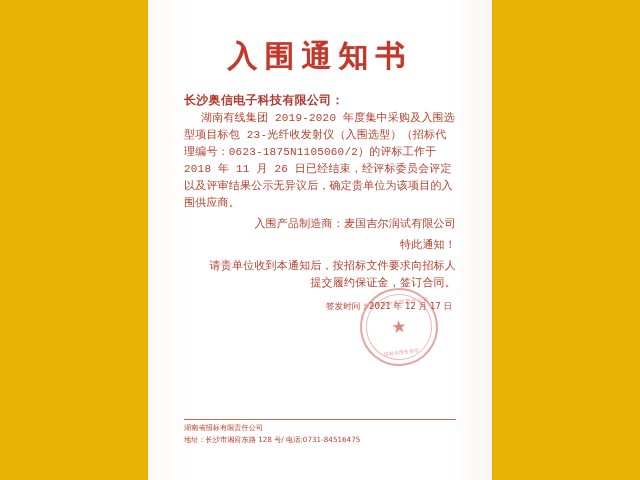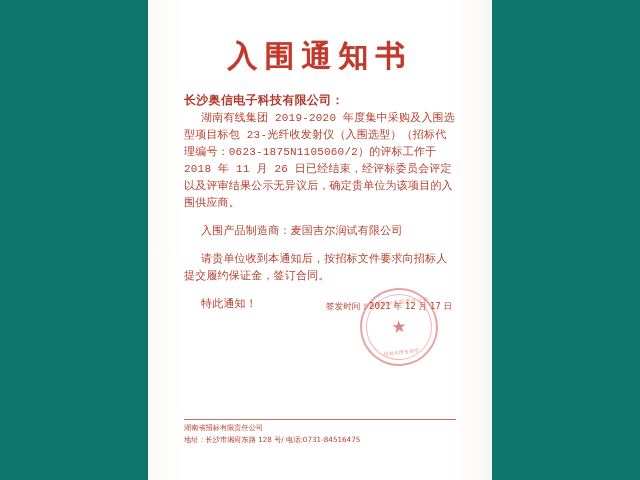--- a/index.html
+++ b/index.html
@@ -8,21 +8,21 @@
     background: #ffffff;
     width: 640px;
     height: 480px;
     overflow: hidden;
     font-family: "Liberation Serif", serif;
   }
   #page {
     position: relative;
     width: 640px;
     height: 480px;
-    background: #0f766e;
+    background: #eab308;
   }
   
   .paper {
     position: absolute;
     left: 148px;
     top: 0px;
     width: 344px;
     height: 480px;
     background: #fdfcfa;
     box-shadow: 0 0 1px rgba(0,0,0,0.18);
@@ -63,21 +63,21 @@
     color: #b5402f;
     font-size: 11px;
     line-height: 17px;
     font-family: Liberation Mono, monospace;
   }
   .para {
     margin: 0 0 3px 0;
     text-indent: 17px;
     letter-spacing: 0.2px;
   }
-  .para.sp { margin-top: 11px; }
+  .para.sp { margin-top: 4px; text-align: right; }
   .signature-block {
     position: absolute;
     top: 296px;
     left: 178px;
     width: 150px;
     color: #b5402f;
     font-size: 8.6px;
     line-height: 20px;
     font-family: "DejaVu Sans", sans-serif;
   }
@@ -155,22 +155,22 @@
   <div class="paper">
     <div class="paper-inner">
 
       <div class="doc-title">入围通知书</div>
 
       <div class="addressee">长沙奥信电子科技有限公司：</div>
 
       <div class="body-block">
         <p class="para">湖南有线集团 2019-2020 年度集中采购及入围选型项目标包 23-光纤收发射仪（入围选型）（招标代理编号：0623-1875N1105060/2）的评标工作于 2018 年 11 月 26 日已经结束，经评标委员会评定以及评审结果公示无异议后，确定贵单位为该项目的入围供应商。</p>
         <p class="para sp">入围产品制造商：麦国吉尔润试有限公司</p>
+        <p class="para sp">特此通知！</p>
         <p class="para sp">请贵单位收到本通知后，按招标文件要求向招标人提交履约保证金，签订合同。</p>
-        <p class="para sp">特此通知！</p>
       </div>
 
       <div class="seal">
         <div class="ring"></div>
         <div class="seal-top">湖南省招标有限责任公司</div>
         <div class="star">★</div>
         <div class="seal-bottom">招标代理专用章</div>
       </div>
 
       <div class="signature-block">

